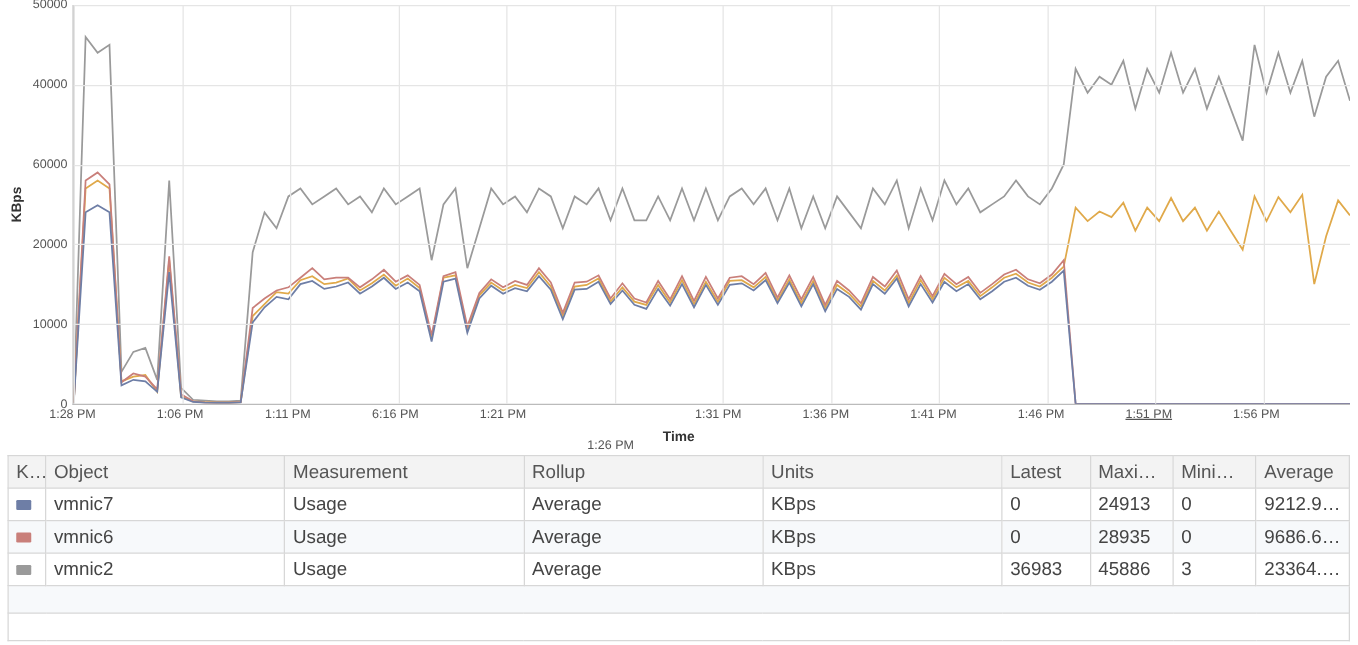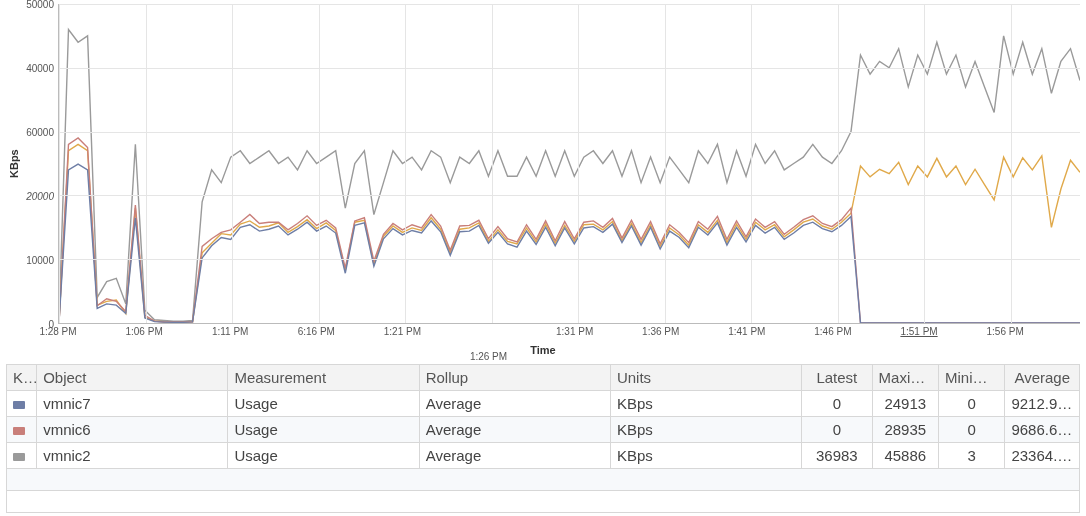--- a/index.html
+++ b/index.html
@@ -107,39 +107,39 @@
     text-overflow: ellipsis;
     white-space: nowrap;
   }
   .tbl th {
     background: #f3f3f3;
     color: #555;
   }
   .tbl tr:nth-child(even) td {
     background: #f7f9fb;
   }
-  .tbl td.num, .tbl th.num { text-align: center; }
+  .tbl td.num, .tbl th.num { text-align: left; }
   .key-swatch {
     display: inline-block;
     width: 12px; height: 8px;
     border-radius: 1px;
   }
   .tbl tr.empty td { height: 22px; }
 </style>
 </head>
 <body>
 
 <div class="chart-wrap">
 
   <div class="chart-area">
     <div class="ylabel">KBps</div>
     <div class="yaxis" id="yaxis">
         <div class="tick" style="top: 100%;">0</div>
         <div class="tick" style="top: 80%;">10000</div>
-        <div class="tick" style="top: 60%; font-style: italic;">20000</div>
+        <div class="tick" style="top: 60%;">20000</div>
         <div class="tick" style="top: 40%;">60000</div>
         <div class="tick" style="top: 20%;">40000</div>
         <div class="tick" style="top: 0%;">50000</div>
       </div>
     <div class="plot" id="plot">
       <svg class="lines" id="lines" preserveAspectRatio="none" viewBox="0 0 1000 1000">
           <path d="M0.0 996.0 L9.3 80.0 L18.7 120.0 L28.0 100.0 L37.4 920.0 L46.7 870.0 L56.1 860.0 L65.4 940.0 L74.8 440.0 L84.1 960.0 L93.5 990.0 L102.8 992.0 L112.1 994.0 L121.5 994.0 L130.8 992.0 L140.2 620.0 L149.5 520.0 L158.9 560.0 L168.2 480.0 L177.6 460.0 L186.9 500.0 L196.3 480.0 L205.6 460.0 L215.0 500.0 L224.3 480.0 L233.6 520.0 L243.0 460.0 L252.3 500.0 L261.7 480.0 L271.0 460.0 L280.4 640.0 L289.7 500.0 L299.1 460.0 L308.4 660.0 L317.8 560.0 L327.1 460.0 L336.4 500.0 L345.8 480.0 L355.1 520.0 L364.5 460.0 L373.8 480.0 L383.2 560.0 L392.5 480.0 L401.9 500.0 L411.2 460.0 L420.6 540.0 L429.9 460.0 L439.3 540.0 L448.6 540.0 L457.9 480.0 L467.3 540.0 L476.6 460.0 L486.0 540.0 L495.3 460.0 L504.7 540.0 L514.0 480.0 L523.4 460.0 L532.7 500.0 L542.1 460.0 L551.4 540.0 L560.7 460.0 L570.1 560.0 L579.4 480.0 L588.8 560.0 L598.1 480.0 L607.5 520.0 L616.8 560.0 L626.2 460.0 L635.5 500.0 L644.9 440.0 L654.2 560.0 L663.6 460.0 L672.9 540.0 L682.2 440.0 L691.6 500.0 L700.9 460.0 L710.3 520.0 L719.6 500.0 L729.0 480.0 L738.3 440.0 L747.7 480.0 L757.0 500.0 L766.4 460.0 L775.7 400.0 L785.0 160.0 L794.4 220.0 L803.7 180.0 L813.1 200.0 L822.4 140.0 L831.8 260.0 L841.1 160.0 L850.5 220.0 L859.8 120.0 L869.2 220.0 L878.5 160.0 L887.9 260.0 L897.2 180.0 L906.5 260.0 L915.9 340.0 L925.2 100.0 L934.6 220.0 L943.9 120.0 L953.3 220.0 L962.6 140.0 L972.0 280.0 L981.3 180.0 L990.7 140.0 L1000.0 240.0 " stroke="#9a9a9a" vector-effect="non-scaling-stroke"></path>
           <path d="M0.0 998.0 L9.3 460.0 L18.7 440.0 L28.0 460.0 L37.4 944.0 L46.7 932.0 L56.1 928.0 L65.4 970.0 L74.8 640.0 L84.1 982.0 L93.5 994.0 L102.8 996.0 L112.1 997.0 L121.5 997.0 L130.8 996.0 L140.2 780.0 L149.5 750.0 L158.9 720.0 L168.2 724.0 L177.6 690.0 L186.9 680.0 L196.3 700.0 L205.6 696.0 L215.0 686.0 L224.3 716.0 L233.6 698.0 L243.0 676.0 L252.3 704.0 L261.7 686.0 L271.0 710.0 L280.4 836.0 L289.7 684.0 L299.1 678.0 L308.4 816.0 L317.8 728.0 L327.1 696.0 L336.4 716.0 L345.8 702.0 L355.1 710.0 L364.5 670.0 L373.8 706.0 L383.2 780.0 L392.5 706.0 L401.9 702.0 L411.2 686.0 L420.6 744.0 L429.9 708.0 L439.3 744.0 L448.6 752.0 L457.9 702.0 L467.3 746.0 L476.6 690.0 L486.0 750.0 L495.3 694.0 L504.7 744.0 L514.0 692.0 L523.4 690.0 L532.7 708.0 L542.1 682.0 L551.4 742.0 L560.7 688.0 L570.1 748.0 L579.4 692.0 L588.8 760.0 L598.1 702.0 L607.5 724.0 L616.8 756.0 L626.2 692.0 L635.5 716.0 L644.9 678.0 L654.2 748.0 L663.6 690.0 L672.9 738.0 L682.2 684.0 L691.6 708.0 L700.9 692.0 L710.3 730.0 L719.6 708.0 L729.0 684.0 L738.3 674.0 L747.7 696.0 L757.0 706.0 L766.4 684.0 L775.7 656.0 L785.0 508.0 L794.4 542.0 L803.7 518.0 L813.1 532.0 L822.4 496.0 L831.8 566.0 L841.1 508.0 L850.5 542.0 L859.8 484.0 L869.2 542.0 L878.5 508.0 L887.9 566.0 L897.2 518.0 L906.5 566.0 L915.9 614.0 L925.2 480.0 L934.6 542.0 L943.9 482.0 L953.3 520.0 L962.6 476.0 L972.0 700.0 L981.3 580.0 L990.7 490.0 L1000.0 527.5 " stroke="#e0a94a" vector-effect="non-scaling-stroke"></path>
           <path d="M0.0 998.0 L9.3 440.0 L18.7 420.0 L28.0 450.0 L37.4 946.0 L46.7 924.0 L56.1 932.0 L65.4 964.0 L74.8 630.0 L84.1 976.0 L93.5 994.0 L102.8 997.0 L112.1 997.0 L121.5 997.0 L130.8 996.0 L140.2 760.0 L149.5 736.0 L158.9 716.0 L168.2 708.0 L177.6 684.0 L186.9 660.0 L196.3 688.0 L205.6 684.0 L215.0 684.0 L224.3 708.0 L233.6 688.0 L243.0 664.0 L252.3 694.0 L261.7 678.0 L271.0 702.0 L280.4 828.0 L289.7 680.0 L299.1 670.0 L308.4 806.0 L317.8 722.0 L327.1 688.0 L336.4 708.0 L345.8 692.0 L355.1 702.0 L364.5 660.0 L373.8 696.0 L383.2 772.0 L392.5 696.0 L401.9 694.0 L411.2 678.0 L420.6 736.0 L429.9 698.0 L439.3 736.0 L448.6 746.0 L457.9 692.0 L467.3 738.0 L476.6 680.0 L486.0 742.0 L495.3 682.0 L504.7 736.0 L514.0 684.0 L523.4 680.0 L532.7 700.0 L542.1 672.0 L551.4 734.0 L560.7 678.0 L570.1 738.0 L579.4 682.0 L588.8 752.0 L598.1 692.0 L607.5 716.0 L616.8 748.0 L626.2 682.0 L635.5 706.0 L644.9 666.0 L654.2 738.0 L663.6 680.0 L672.9 730.0 L682.2 674.0 L691.6 700.0 L700.9 682.0 L710.3 722.0 L719.6 700.0 L729.0 676.0 L738.3 664.0 L747.7 688.0 L757.0 698.0 L766.4 676.0 L775.7 640.0 L785.0 1000.0 L794.4 1000.0 L803.7 1000.0 L813.1 1000.0 L822.4 1000.0 L831.8 1000.0 L841.1 1000.0 L850.5 1000.0 L859.8 1000.0 L869.2 1000.0 L878.5 1000.0 L887.9 1000.0 L897.2 1000.0 L906.5 1000.0 L915.9 1000.0 L925.2 1000.0 L934.6 1000.0 L943.9 1000.0 L953.3 1000.0 L962.6 1000.0 L972.0 1000.0 L981.3 1000.0 L990.7 1000.0 L1000.0 1000.0 " stroke="#c97f7a" vector-effect="non-scaling-stroke"></path>
           <path d="M0.0 998.4 L9.3 520.0 L18.7 502.0 L28.0 520.0 L37.4 954.0 L46.7 940.0 L56.1 944.0 L65.4 970.0 L74.8 670.0 L84.1 984.0 L93.5 995.6 L102.8 997.2 L112.1 997.6 L121.5 997.6 L130.8 996.4 L140.2 796.0 L149.5 758.0 L158.9 732.0 L168.2 738.0 L177.6 700.0 L186.9 692.0 L196.3 712.0 L205.6 706.0 L215.0 696.0 L224.3 724.0 L233.6 706.0 L243.0 684.0 L252.3 712.0 L261.7 696.0 L271.0 718.0 L280.4 844.0 L289.7 694.0 L299.1 686.0 L308.4 822.0 L317.8 736.0 L327.1 704.0 L336.4 724.0 L345.8 710.0 L355.1 718.0 L364.5 680.0 L373.8 714.0 L383.2 788.0 L392.5 714.0 L401.9 712.0 L411.2 694.0 L420.6 750.0 L429.9 716.0 L439.3 752.0 L448.6 762.0 L457.9 712.0 L467.3 754.0 L476.6 700.0 L486.0 758.0 L495.3 702.0 L504.7 752.0 L514.0 702.0 L523.4 698.0 L532.7 716.0 L542.1 690.0 L551.4 748.0 L560.7 696.0 L570.1 756.0 L579.4 700.0 L588.8 768.0 L598.1 712.0 L607.5 732.0 L616.8 764.0 L626.2 700.0 L635.5 724.0 L644.9 686.0 L654.2 756.0 L663.6 700.0 L672.9 746.0 L682.2 694.0 L691.6 718.0 L700.9 700.0 L710.3 738.0 L719.6 718.0 L729.0 694.0 L738.3 684.0 L747.7 704.0 L757.0 714.0 L766.4 694.0 L775.7 666.0 L785.0 1000.0 L794.4 1000.0 L803.7 1000.0 L813.1 1000.0 L822.4 1000.0 L831.8 1000.0 L841.1 1000.0 L850.5 1000.0 L859.8 1000.0 L869.2 1000.0 L878.5 1000.0 L887.9 1000.0 L897.2 1000.0 L906.5 1000.0 L915.9 1000.0 L925.2 1000.0 L934.6 1000.0 L943.9 1000.0 L953.3 1000.0 L962.6 1000.0 L972.0 1000.0 L981.3 1000.0 L990.7 1000.0 L1000.0 1000.0 " stroke="#6e7ea6" vector-effect="non-scaling-stroke"></path>

